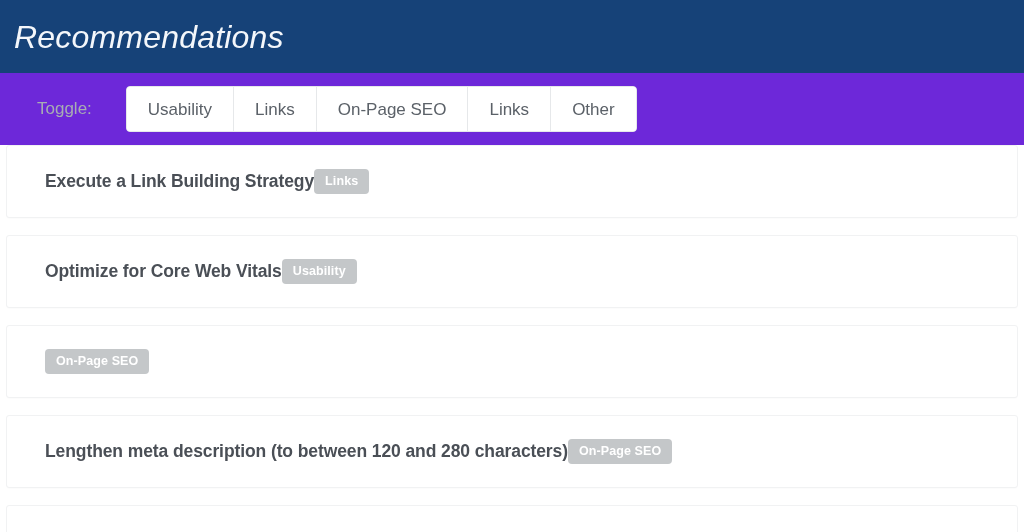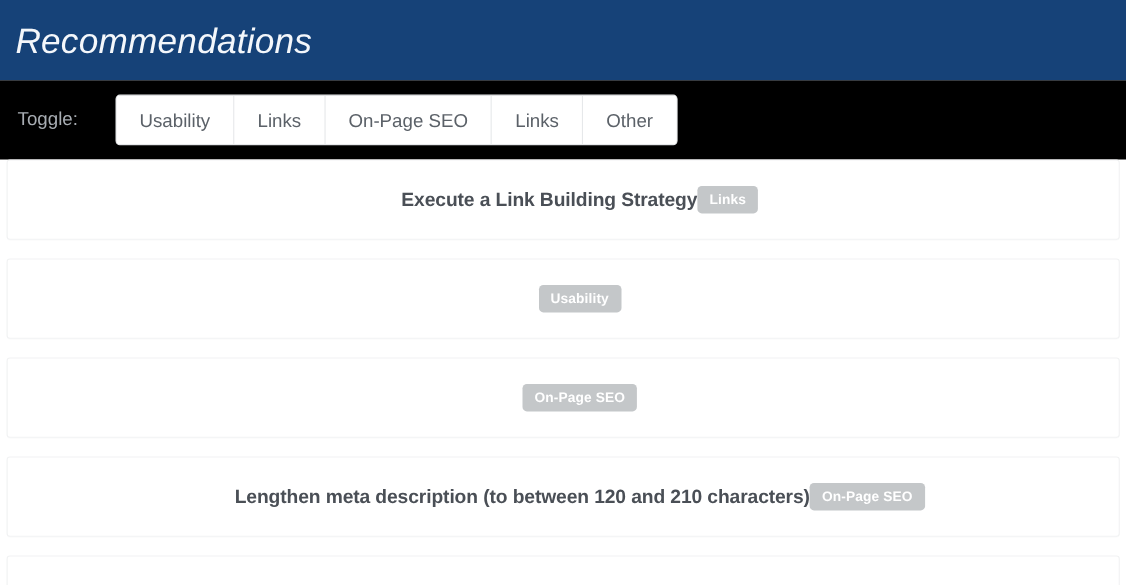--- a/index.html
+++ b/index.html
@@ -36,24 +36,24 @@
     color: #f4f7fb;
     font-size: 32px;
     font-weight: 400;
     letter-spacing: 0.2px;
     line-height: 1;
   }
 
   
   .toolbar {
     height: 72px;
-    background: #000000;
+    background: #6d28d9;
     display: flex;
     align-items: center;
-    padding-left: 16px;
+    padding-left: 37px;
     box-sizing: border-box;
   }
   .toolbar-label {
     color: #a8adb3;
     font-size: 17px;
     font-weight: 400;
     margin-right: 34px;
     white-space: nowrap;
   }
   .btn-group {
@@ -92,21 +92,21 @@
   .rec-row {
     position: relative;
     height: 73px;
     background: #ffffff;
     border: 1px solid #f1f2f3;
     border-radius: 3px;
     margin-bottom: 17px;
     box-sizing: border-box;
     display: flex;
     align-items: center;
-    justify-content: center;
+    justify-content: flex-start;
     padding: 0 8px 0 38px;
     box-shadow: 0 1px 0 rgba(0,0,0,0.012);
   }
   .rec-title {
     font-size: 17.5px;
     font-weight: bold;
     color: #4a4f56;
     letter-spacing: -0.1px;
     white-space: nowrap;
   }
@@ -147,29 +147,30 @@
   </div>
 
   <div class="rec-list">
 
     <div class="rec-row">
       <div class="rec-title">Execute a Link Building Strategy</div>
       <div class="rec-badge">Links</div>
     </div>
 
     <div class="rec-row">
+      <div class="rec-title">Optimize for Core Web Vitals</div>
       <div class="rec-badge">Usability</div>
     </div>
 
     <div class="rec-row">
       <div class="rec-badge">On-Page SEO</div>
     </div>
 
     <div class="rec-row">
-      <div class="rec-title">Lengthen meta description (to between 120 and 210 characters)</div>
+      <div class="rec-title">Lengthen meta description (to between 120 and 280 characters)</div>
       <div class="rec-badge">On-Page SEO</div>
     </div>
 
     <div class="rec-row">
       <div class="rec-title"></div>
 
     </div>
 
   </div>
 

